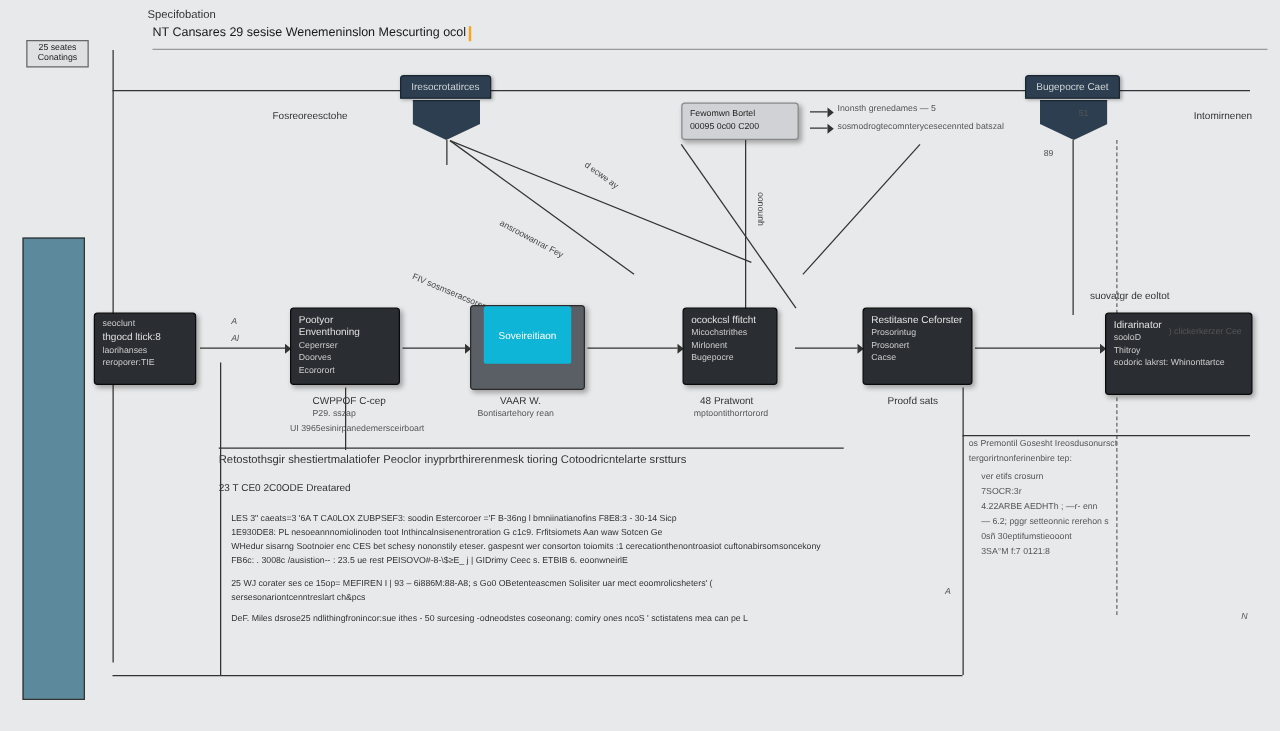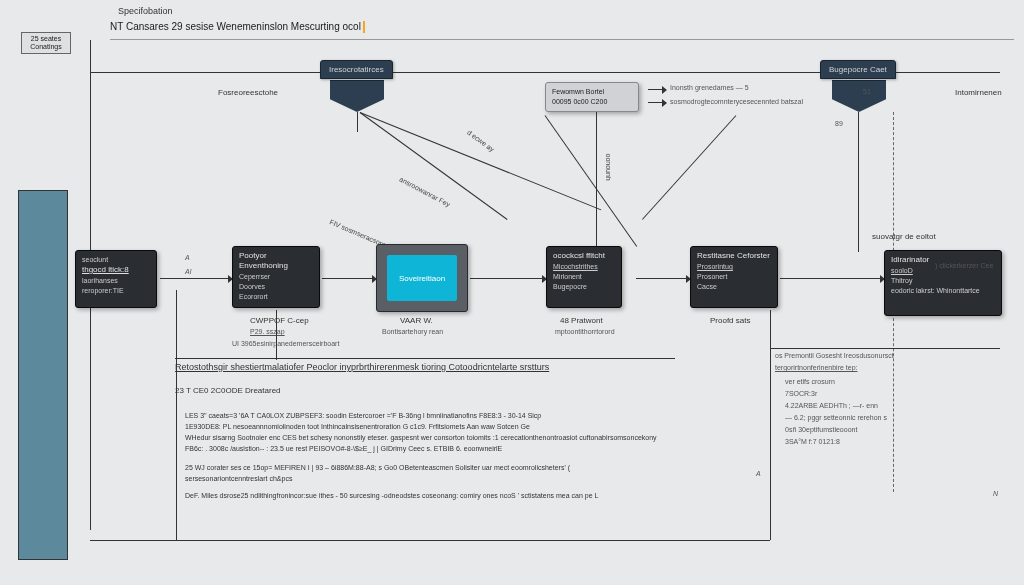--- a/index.html
+++ b/index.html
@@ -1,33 +1,33 @@
 <!DOCTYPE html>
 <html><head>
 <meta charset="utf-8">
 <style>
 *{box-sizing:border-box;margin:0;padding:0}
 body{width:1024px;height:585px;background:#e8e9ea;font-family:Arial,sans-serif;font-size:9px;color:#1a1a1a;position:relative;overflow:hidden}
 .top-label{position:absolute;font-size:9px;color:#333}
-.title-bar{position:absolute;top:18px;left:110px;right:10px;height:22px;display:flex;align-items:center;font-size:10px;font-weight:500;border-bottom:1px solid #999;padding-bottom:4px}
+.title-bar{position:absolute;top:18px;left:122px;right:10px;height:22px;display:flex;align-items:center;font-size:10px;font-weight:500;border-bottom:1px solid #999;padding-bottom:4px}
 .title-bar .cursor{display:inline-block;width:2px;height:12px;background:#f5a623;margin:0 2px;vertical-align:middle}
 .sidebar{position:absolute;left:18px;top:190px;width:50px;height:370px;background:#5c8a9c;border:1px solid #333}
 .small-side-box{position:absolute;left:21px;top:32px;width:50px;height:22px;border:1px solid #666;background:#dfe0e1;font-size:7px;padding:2px;text-align:center;line-height:8px}
 .hline{position:absolute;height:1px;background:#333}
 .vline{position:absolute;width:1px;background:#333}
 .dark-box{position:absolute;background:#2a2e33;border:1px solid #0a0a0a;border-radius:3px;box-shadow:2px 2px 4px rgba(0,0,0,.3);color:#ccc;font-size:7px;padding:4px 6px;line-height:10px}
 .dark-box .hd{color:#e0e0e0;font-size:8px;margin-bottom:1px}
 .tab-box{position:absolute;background:#2c3e50;border:1px solid #1a252f;border-radius:3px 3px 0 0;color:#d0d4d8;font-size:8px;padding:4px 8px;box-shadow:1px 1px 3px rgba(0,0,0,.3)}
 .pentagon{position:absolute;width:54px;height:32px;background:#2c3e50;clip-path:polygon(0 0,100% 0,100% 60%,50% 100%,0 60%);border-top:1px solid #1a252f}
-.screen-box{position:absolute;width:92px;height:68px;background:#5a5f66;border:1px solid #2a2a2a;border-radius:3px;box-shadow:2px 2px 4px rgba(0,0,0,.3);display:flex;align-items:center;justify-content:center}
+.screen-box{position:absolute;width:92px;height:68px;background:#5a5f66;border:1px solid #2a2a2a;border-radius:3px;box-shadow:2px 2px 4px rgba(0,0,0,.3);display:flex;align-items:flex-start;justify-content:center}
 .screen-box .inner{width:70px;height:46px;background:#0fb5d6;border-radius:2px;display:flex;align-items:center;justify-content:center;color:#fff;font-size:8px}
 .label{position:absolute;font-size:8px;color:#333}
 .label-sm{position:absolute;font-size:7px;color:#555}
 .arrow-r::after{content:"";position:absolute;right:-5px;top:-3px;border-left:5px solid #333;border-top:4px solid transparent;border-bottom:4px solid transparent}
-.underline{text-decoration:underline}
+.underline{}
 .diag{position:absolute;font-size:7px;color:#444;transform-origin:left center}
 .paragraph{position:absolute;font-size:7px;color:#333;line-height:11px}
 .dash-border{border-left:1px dashed #666}
 </style>
 </head>
 <body>
 
 <div class="small-side-box">25 seates Conatings</div>
 <div class="top-label" style="left:118px;top:6px">Specifobation</div>
 

